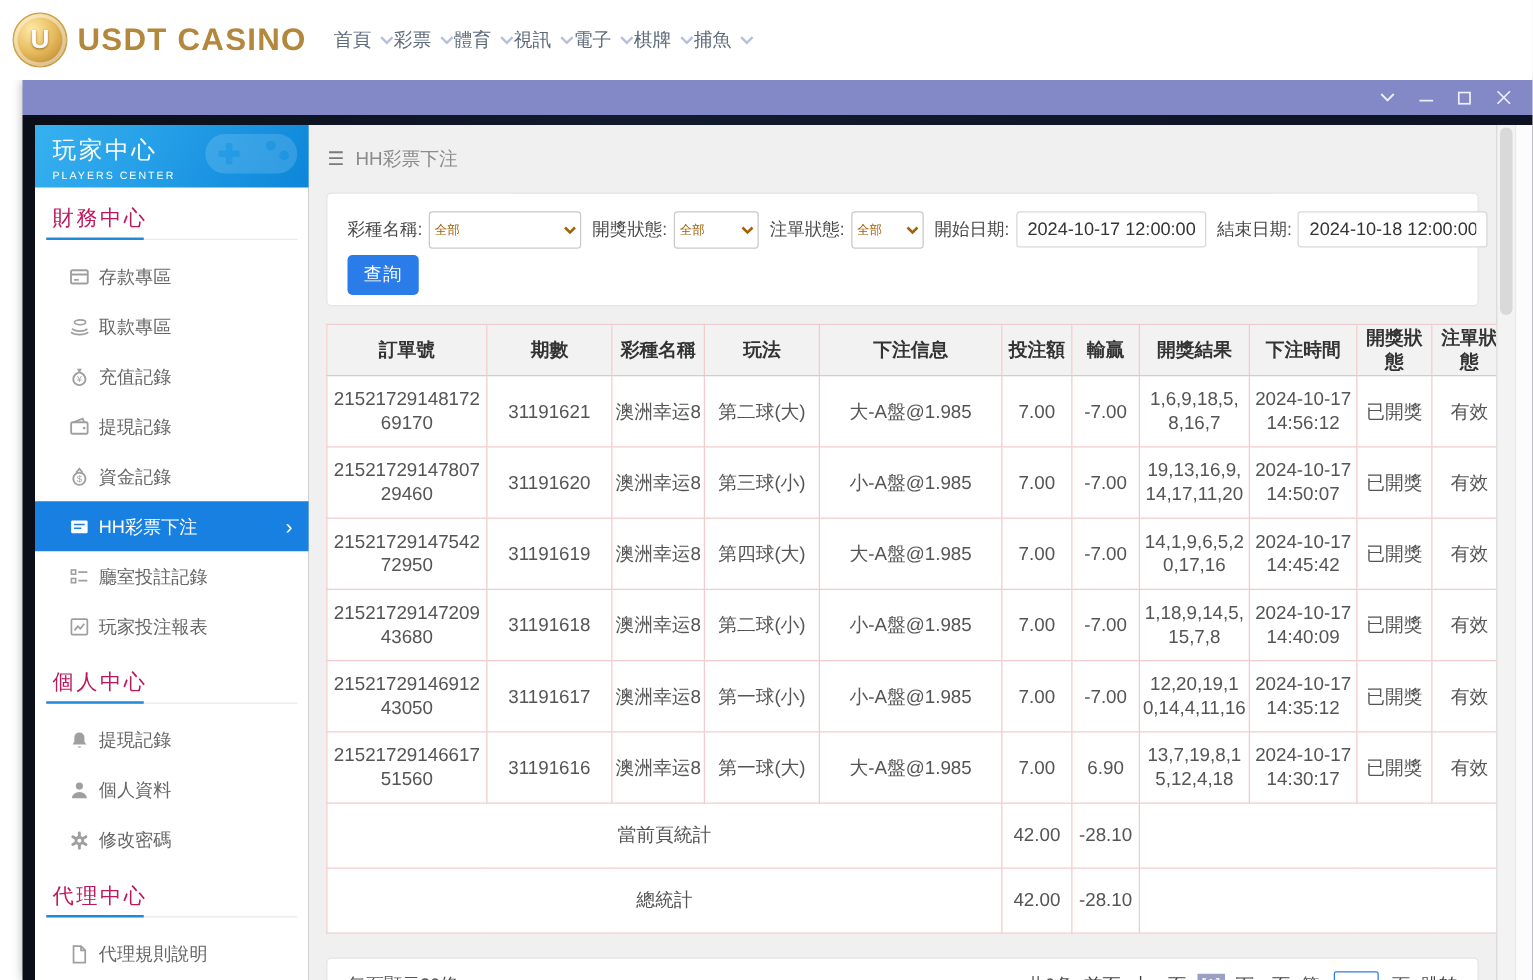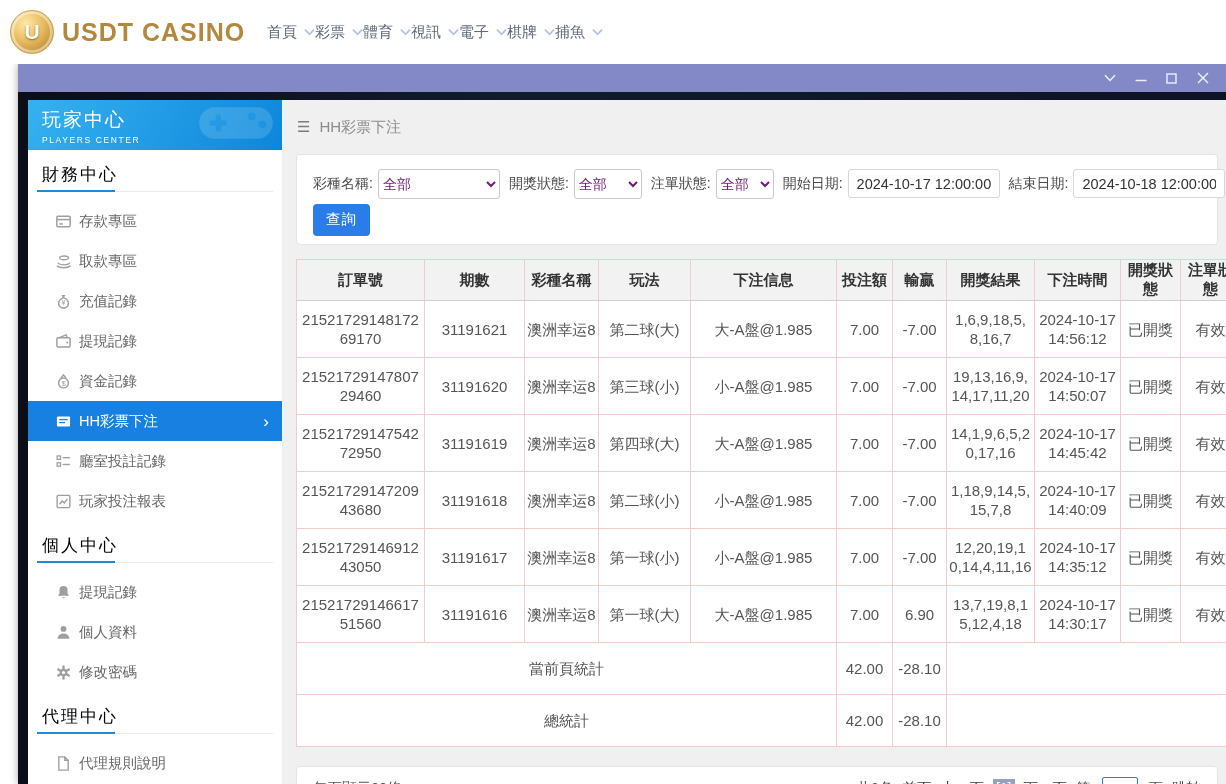--- a/index.html
+++ b/index.html
@@ -23,46 +23,46 @@
   .nav-item { display:flex; align-items:center; gap:7px; font-size:15px; color:#5d6a79; cursor:pointer; white-space:nowrap; }
 
   
   .window { position:absolute; left:18px; top:64px; width:1208px; height:720px; box-shadow:0 0 8px rgba(0,0,0,.35); }
   .titlebar { height:28px; background:#8289c6; display:flex; align-items:center; justify-content:flex-end; padding-right:8px; }
   .tb-btn { width:31px; height:28px; display:flex; align-items:center; justify-content:center; cursor:pointer; }
 
   .win-body { height:692px; background:linear-gradient(90deg,#0b0e18,#121a2d 40%,#0d1322); display:flex; padding:8px 0 0 10px; }
 
   
-  .sidebar { width:254px; background:#fff; overflow:hidden; flex:0 0 auto; }
+  .sidebar { width:219px; background:#fff; overflow:hidden; flex:0 0 auto; }
   .side-header { height:50px; background:linear-gradient(120deg,#36b1f0,#0d86da); color:#fff; padding:7px 0 0 14px; position:relative; overflow:hidden; }
   .side-title { font-size:19px; letter-spacing:2px; }
   .side-sub { font-size:8.5px; letter-spacing:1.6px; margin-top:2px; }
   .side-pad { position:absolute; right:4px; top:-4px; opacity:.55; }
   .side-section { }
-  .side-sec-title { padding:13px 0 0 14px; font-size:17px; color:#000000; letter-spacing:2px; height:33px; }
+  .side-sec-title { padding:13px 0 0 14px; font-size:17px; color:#be185d; letter-spacing:2px; height:33px; }
   .side-sec-rule { height:1px; background:#e9e9e9; margin:8px 9px 0 9px; position:relative; }
   .side-sec-rule span { position:absolute; left:0; top:-1px; width:78px; height:2px; background:#1f8ad8; }
   .side-items { margin-top:9px; }
   .side-item { height:40px; display:flex; align-items:center; padding-left:27px; gap:7px; font-size:14.5px; color:#666; cursor:pointer; position:relative; }
   .side-icon { width:17px; height:17px; display:flex; color:#9f9f9f; flex:0 0 auto; }
   .side-item.active { background:#1780e0; color:#fff; }
   .side-item.active .side-icon { color:#fff; }
   .side-arrow { position:absolute; right:13px; color:#fff; font-size:17px; line-height:1; }
 
   
   .main { width:950px; background:#f0f0f0; overflow:hidden; flex:0 0 auto; }
   .crumb { height:54px; display:flex; align-items:center; padding-left:15px; color:#8b8b8b; font-size:15px; gap:9px; }
   .burger { font-size:15px; color:#7b7b7b; }
 
   .filter-card { margin:0 14px; background:#fff; border:1px solid #e4e4e4; border-radius:4px; padding:14px 16px 8px; }
   .filter-row { display:flex; align-items:flex-start; font-size:14px; color:#4a4a4a; }
   .filter-row label { margin-right:5px; white-space:nowrap; }
   .filter-row .grp { display:flex; align-items:center; margin-right:9px; }
-  select { height:30px; border:1px solid #c9c9c9; border-radius:3px; font-size:14px; color:#701a75; background:#fff; }
+  select { height:30px; border:1px solid #c9c9c9; border-radius:3px; font-size:10px; color:#a16207; background:#fff; }
   .sel-lottery { width:122px; } .sel-draw { width:68px; } .sel-bet { width:58px; }
   input.date { height:29px; width:152px; border:1px solid #d7d7d7; border-radius:3px; font-size:14.5px; color:#333; padding:0 8px; font-family:inherit; }
   .search-btn { margin-top:5px; background:#2a7ce9; color:#fff; border:none; border-radius:4px; font-size:14.5px; padding:6px 13px 7px; cursor:pointer; letter-spacing:1px; }
 
   .table-card { margin:14px 14px 0; }
   table { width:100%; border-collapse:collapse; table-layout:fixed; background:#fff; border:1px solid #d6d6d6; }
   th { background:#f2f2f2; font-size:15px; color:#333; font-weight:bold; height:41px;
        border:1px solid #f2cccc; border-bottom:1px solid #cfcfcf; padding:0 1px; text-align:center; }
   td { border:1px solid #f2cccc; font-size:15px; color:#555; text-align:center; vertical-align:middle;
        padding:9px 2px; line-height:19px; }

